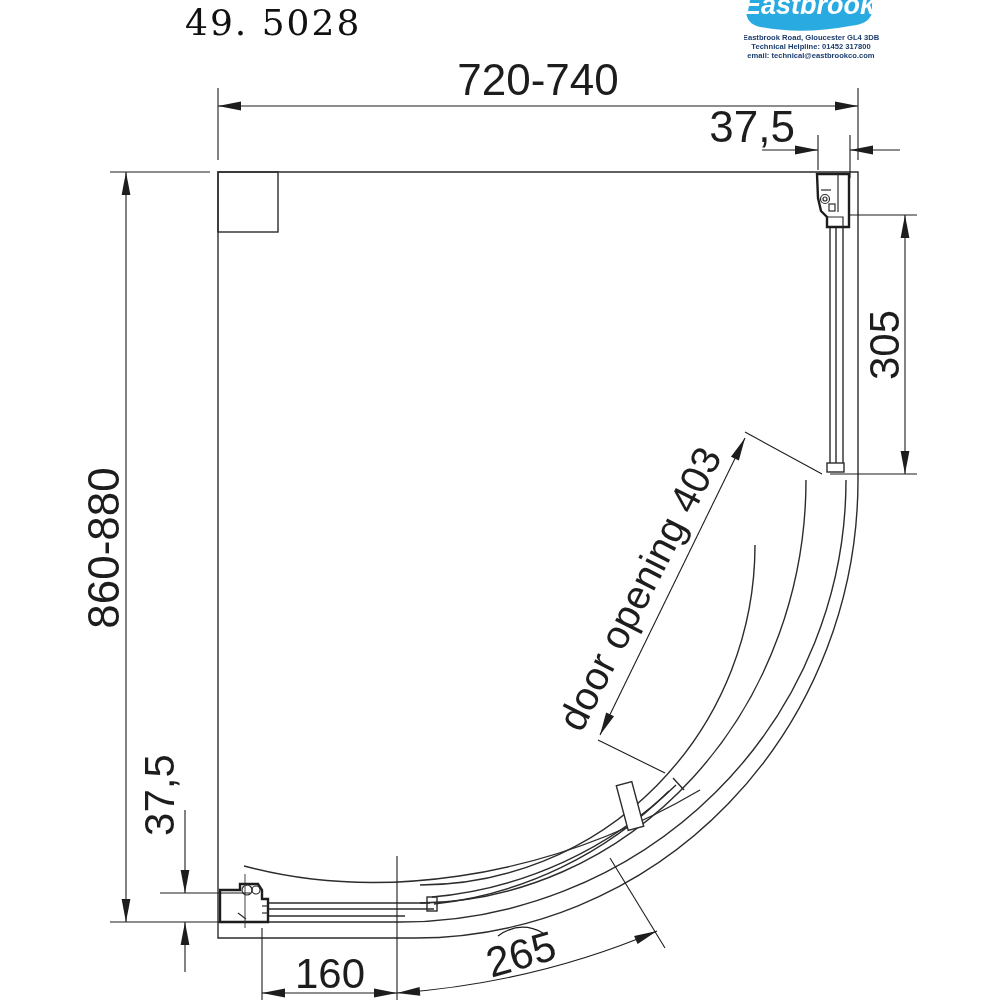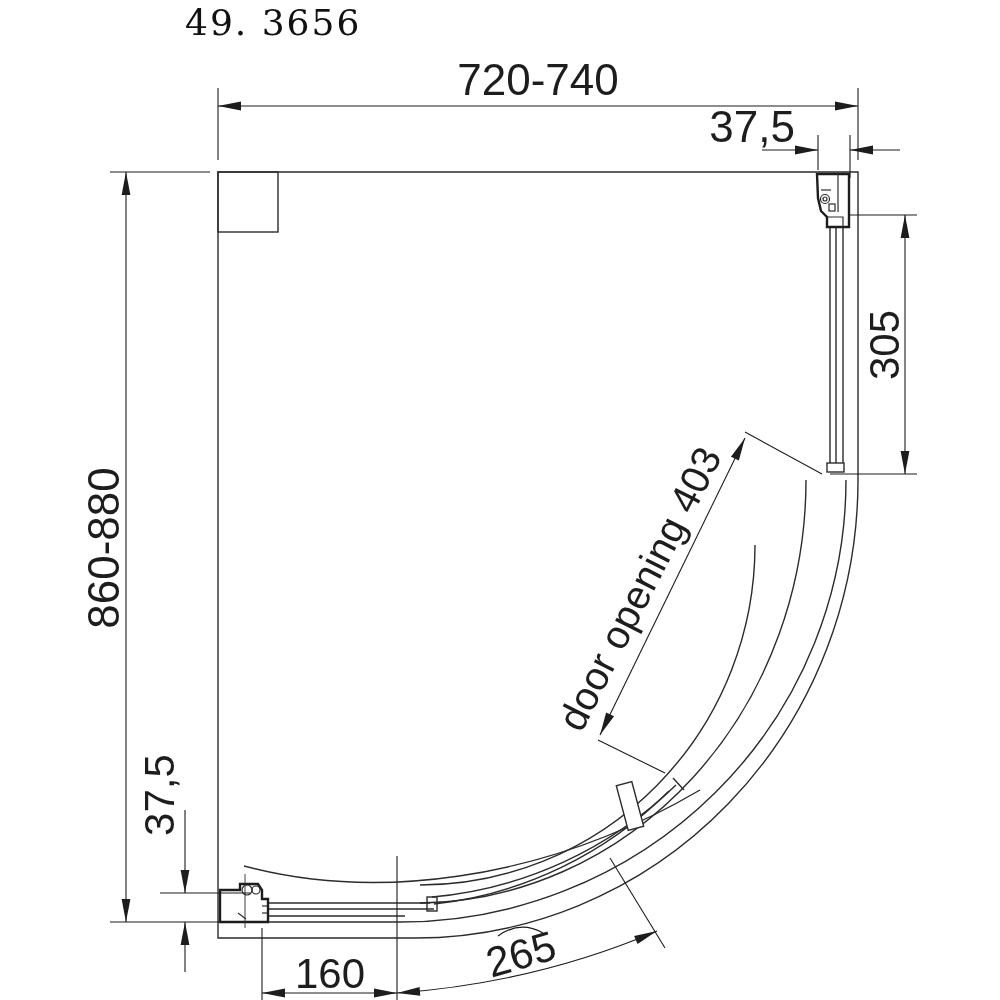--- a/index.html
+++ b/index.html
@@ -14,22 +14,31 @@
   }
   #logo-block{position:absolute;left:744px;top:0;width:150px;}
   #logo-block svg{display:block;}
   .drawing-svg{position:absolute;left:0;top:0;}
   .dim-text{font-family:"Liberation Sans",sans-serif;fill:#1d1d1d;}
 </style>
 </head>
 <body>
 <div id="sheet">
 
-  <div id="page-title">49. 3656</div>
+  <div id="page-title">49. 5028</div>
 
+  <div id="logo-block">
+    <svg width="150" height="60" viewBox="0 0 150 60">
+      <path d="M2,0 H128 V10 Q128,24 106,26 Q58,35 16,27 Q2,24 2,10 Z" fill="#29abe2"></path>
+      <text x="65" y="14" text-anchor="middle" font-family="Liberation Sans, sans-serif" font-size="27" font-weight="bold" font-style="italic" fill="#ffffff">Eastbrook</text>
+      <text x="67" y="40" text-anchor="middle" font-size="7.6" font-weight="bold" fill="#1b3d6e">Eastbrook Road, Gloucester GL4 3DB</text>
+      <text x="67" y="49" text-anchor="middle" font-size="7.6" font-weight="bold" fill="#1b3d6e">Technical Helpline: 01452 317800</text>
+      <text x="67" y="58" text-anchor="middle" font-size="7.6" font-weight="bold" fill="#1b3d6e">email: technical@eastbrookco.com</text>
+    </svg>
+  </div>
 
   <svg class="drawing-svg" width="1000" height="1000" viewBox="0 0 1000 1000" stroke-linecap="butt" stroke-linejoin="miter">
     <defs>
       <marker id="arr" markerUnits="userSpaceOnUse" markerWidth="26" markerHeight="12" refX="25" refY="6" orient="auto-start-reverse">
         <path d="M25,6 L2,1.6 L2,10.4 Z" fill="#1d1d1d"></path>
       </marker>
     </defs>
 
     <g stroke="#2c2c2c" stroke-width="1.4" fill="none">
 

